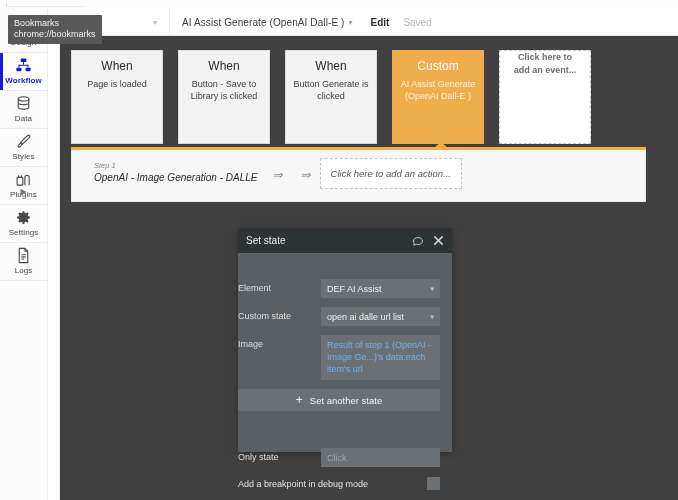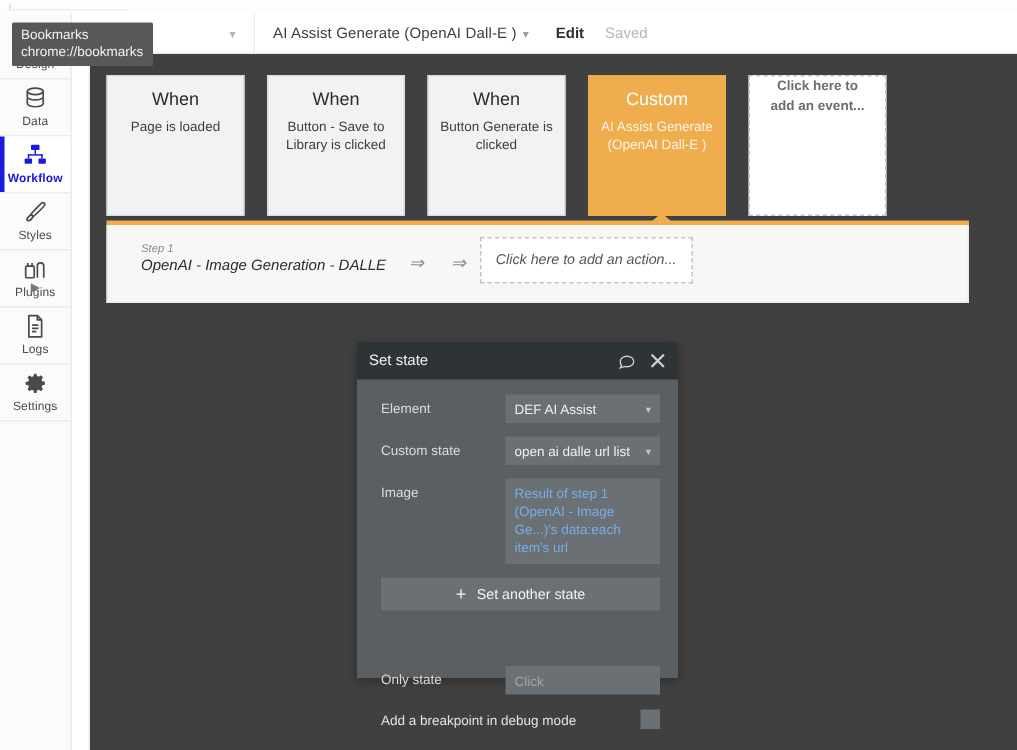--- a/index.html
+++ b/index.html
@@ -152,21 +152,21 @@
   .dialog {
     position:absolute; left:238px; top:228px; width:214px; height:224px;
     background:#5a5f63; box-shadow:0 2px 7px rgba(0,0,0,.3);
     z-index:40;
   }
   .dlg-head {
     height:25px; background:#2e3336; display:flex; align-items:center; padding:0 8px;
   }
   .dlg-title { font-size:10px; color:#efefef; flex:1; }
   .dlg-ico { color:#cfcfcf; font-size:11px; margin-left:9px; cursor:pointer; line-height:1; }
-  .dlg-body { padding:10px 12px 0 16px; }
+  .dlg-body { padding:10px 12px 0 0;margin-top:16px; }
   .dlg-row { display:flex; align-items:flex-start; margin-bottom:9px; }
   .dlg-lbl { width:83px; font-size:9px; color:#dcdcdc; padding-top:4px; }
   .dlg-field {
     flex:1; background:#6b7074; height:19px;
     display:flex; align-items:center; padding:0 6px;
     font-size:9px; color:#f0f0f0; cursor:pointer;
   }
   .dlg-field .fld-caret { margin-left:auto; color:#c6c6c6; font-size:7px; }
   .dlg-field.value-box {
     height:auto; min-height:40px; align-items:flex-start; padding:4px 6px 5px 6px;
@@ -210,50 +210,50 @@
     <div class="rail-item">
       <span class="ri-ico">
         <svg width="17" height="17" viewBox="0 0 24 24" fill="none" stroke="#4a4a4a" stroke-width="1.6" stroke-linecap="round">
           <path d="M3 21l4-1 11-11-3-3L4 17z"></path>
             <path d="M14 6l4 4"></path>
             <path d="M16 3l5 5"></path>
           <path d="M20 21l-6-6"></path>
         </svg>
       </span>
       <span class="ri-lbl">Design</span>
-    </div>
-
-    <div class="rail-item">
-      <span class="ri-ico">
-        <svg width="17" height="17" viewBox="0 0 24 24" fill="none" stroke="#4a4a4a" stroke-width="1.6">
-          <ellipse cx="12" cy="5.5" rx="7.5" ry="3"></ellipse>
-          <path d="M4.5 5.5v5c0 1.7 3.4 3 7.5 3s7.5-1.3 7.5-3v-5"></path>
-          <path d="M4.5 12v5c0 1.7 3.4 3 7.5 3s7.5-1.3 7.5-3v-5"></path>
-        </svg>
-      </span>
-      <span class="ri-lbl">Data</span>
     </div>
 
     <div class="rail-item active">
       <span class="ri-ico">
         <svg width="17" height="17" viewBox="0 0 24 24" fill="#1a1ae0">
           <rect x="8" y="2" width="8" height="5" rx="1"></rect>
           <rect x="2" y="15" width="7" height="5" rx="1"></rect>
           <rect x="15" y="15" width="7" height="5" rx="1"></rect>
           <rect x="11.3" y="7" width="1.4" height="4"></rect>
           <rect x="5" y="11" width="14" height="1.4"></rect>
           <rect x="5" y="11" width="1.4" height="4"></rect>
           <rect x="17.6" y="11" width="1.4" height="4"></rect>
         </svg>
       </span>
       <span class="ri-lbl">Workflow</span>
     </div>
 
     <div class="rail-item">
       <span class="ri-ico">
+        <svg width="17" height="17" viewBox="0 0 24 24" fill="none" stroke="#4a4a4a" stroke-width="1.6">
+          <ellipse cx="12" cy="5.5" rx="7.5" ry="3"></ellipse>
+          <path d="M4.5 5.5v5c0 1.7 3.4 3 7.5 3s7.5-1.3 7.5-3v-5"></path>
+          <path d="M4.5 12v5c0 1.7 3.4 3 7.5 3s7.5-1.3 7.5-3v-5"></path>
+        </svg>
+      </span>
+      <span class="ri-lbl">Data</span>
+    </div>
+
+    <div class="rail-item">
+      <span class="ri-ico">
         <svg width="17" height="17" viewBox="0 0 24 24" fill="none" stroke="#4a4a4a" stroke-width="1.6" stroke-linecap="round">
           <path d="M19 3c-1 0-9 8-11 11l2 2C13 14 21 6 21 5c0-1-1-2-2-2z"></path>
           <path d="M8 14l-3 3c-1 1-1 3 0 3s2 0 3-1l2-3z"></path>
         </svg>
       </span>
       <span class="ri-lbl">Styles</span>
     </div>
 
     <div class="rail-item">
       <span class="ri-ico">
@@ -261,37 +261,37 @@
           <rect x="3" y="9" width="8" height="11" rx="1"></rect>
           <path d="M14 20V9a3 3 0 0 1 6 0v11"></path>
           <path d="M5 9V6M9 9V6"></path>
         </svg>
       </span>
       <span class="ri-lbl">Plugins</span>
     </div>
 
     <div class="rail-item">
       <span class="ri-ico">
+        <svg width="17" height="17" viewBox="0 0 24 24" fill="#4a4a4a">
+          <path d="M12 8.2A3.8 3.8 0 1 0 12 15.8 3.8 3.8 0 0 0 12 8.2zm0 6a2.2 2.2 0 1 1 0-4.4 2.2 2.2 0 0 1 0 4.4z"></path>
+          <path d="M21 13.4v-2.8l-2.4-.4a6.9 6.9 0 0 0-.7-1.7l1.4-2-2-2-2 1.4a6.9 6.9 0 0 0-1.7-.7L13.2 3h-2.4l-.4 2.4a6.9 6.9 0 0 0-1.7.7l-2-1.4-2 2 1.4 2a6.9 6.9 0 0 0-.7 1.7L3 10.6v2.8l2.4.4c.16.6.4 1.16.7 1.7l-1.4 2 2 2 2-1.4c.54.3 1.1.54 1.7.7l.4 2.4h2.4l.4-2.4c.6-.16 1.16-.4 1.7-.7l2 1.4 2-2-1.4-2c.3-.54.54-1.1.7-1.7z"></path>
+        </svg>
+      </span>
+      <span class="ri-lbl">Settings</span>
+    </div>
+
+    <div class="rail-item">
+      <span class="ri-ico">
         <svg width="17" height="17" viewBox="0 0 24 24" fill="none" stroke="#4a4a4a" stroke-width="1.6" stroke-linejoin="round">
           <path d="M6 2h8l4 4v16H6z"></path>
             <path d="M14 2v4h4"></path>
           <path d="M9 11h6M9 14h6M9 17h4"></path>
         </svg>
       </span>
       <span class="ri-lbl">Logs</span>
-    </div>
-
-    <div class="rail-item">
-      <span class="ri-ico">
-        <svg width="17" height="17" viewBox="0 0 24 24" fill="#4a4a4a">
-          <path d="M12 8.2A3.8 3.8 0 1 0 12 15.8 3.8 3.8 0 0 0 12 8.2zm0 6a2.2 2.2 0 1 1 0-4.4 2.2 2.2 0 0 1 0 4.4z"></path>
-          <path d="M21 13.4v-2.8l-2.4-.4a6.9 6.9 0 0 0-.7-1.7l1.4-2-2-2-2 1.4a6.9 6.9 0 0 0-1.7-.7L13.2 3h-2.4l-.4 2.4a6.9 6.9 0 0 0-1.7.7l-2-1.4-2 2 1.4 2a6.9 6.9 0 0 0-.7 1.7L3 10.6v2.8l2.4.4c.16.6.4 1.16.7 1.7l-1.4 2 2 2 2-1.4c.54.3 1.1.54 1.7.7l.4 2.4h2.4l.4-2.4c.6-.16 1.16-.4 1.7-.7l2 1.4 2-2-1.4-2c.3-.54.54-1.1.7-1.7z"></path>
-        </svg>
-      </span>
-      <span class="ri-lbl">Settings</span>
     </div>
 
     <div class="rail-collapse">
       <span>▶</span>
     </div>
     <div class="rail-vline"></div>
   </div>
 
   <div class="topbar">
     <span class="tb-caret">▾</span>

